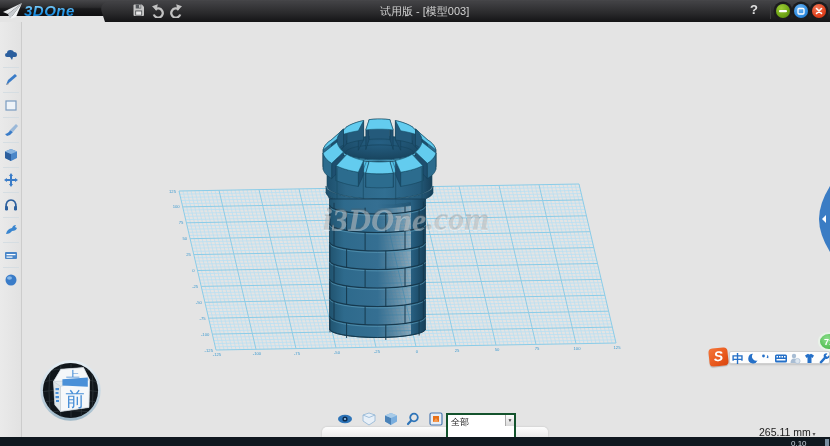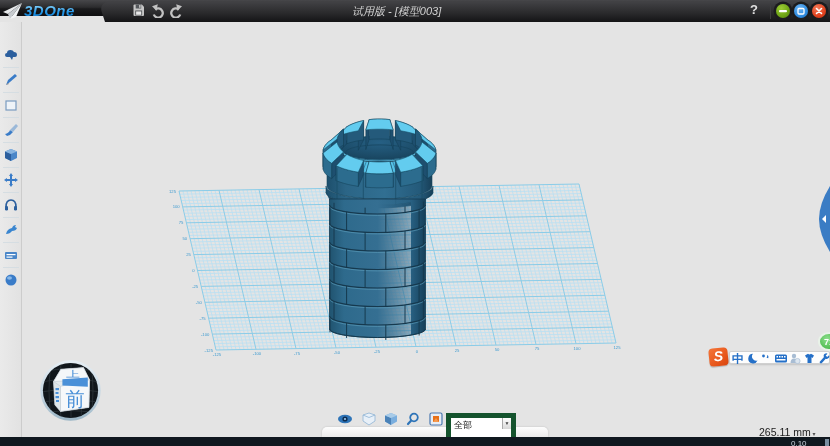--- a/index.html
+++ b/index.html
@@ -6,21 +6,21 @@
 #app { position:relative; width:830px; height:446px; background:#e4e4e4; }
 
 #titlebar { position:absolute; left:0; top:0; width:830px; height:16px;
   background:linear-gradient(#47474a, #2c2c2e 45%, #1a1a1c 55%, #0e0e10); }
 #tb-tab { position:absolute; left:105px; top:2px; width:730px; height:20px;
   background:linear-gradient(#414144, #2a2a2c 55%, #141416);
   border-radius:10px 0 0 0; transform:skewX(18deg); transform-origin:bottom left; }
 #logo-text { position:absolute; left:24px; top:2px; font-size:15px; font-weight:bold; font-style:italic;
   background:linear-gradient(#8fd8ff 15%, #2196e8 60%, #1478c8); -webkit-background-clip:text; background-clip:text; color:transparent;
   letter-spacing:0.5px; }
-#tb-title { position:absolute; left:352px; top:4px; font-size:11px; color:#d2d2d2;font-style:italic; }
+#tb-title { position:absolute; left:380px; top:4px; font-size:11px; color:#d2d2d2; }
 #tb-q { position:absolute; left:750px; top:2px; font-size:13px; font-weight:bold; color:#e0e0e0; }
 #tb-sep { position:absolute; left:770px; top:3px; width:1px; height:16px; background:#3c3c3e; }
 .wbtn { position:absolute; top:4px; width:14px; height:14px; border-radius:50%;
   color:#fff; text-align:center; box-shadow:0 0 0 2.5px #1c1c1e; }
 
 #sidebar { position:absolute; left:0; top:22px; width:22px; height:415px;
   background:linear-gradient(90deg,#eaeaea,#e2e2e2); border-right:1px solid #cccccc; }
 .sep { position:absolute; left:3px; width:16px; height:1px; background:#d5dde2; }
 .sicon { position:absolute; left:4px; width:14px; height:14px; }
 
@@ -28,21 +28,21 @@
 #watermark { position:absolute; left:323px; top:201px; width:270px; font-family:"Liberation Serif",serif;
   font-style:italic; font-weight:bold; font-size:32px; letter-spacing:0px; color:rgba(126,126,126,0.20);
   text-shadow:0 1px 0 rgba(255,255,255,0.38), 0 -1px 0 rgba(90,90,90,0.15); }
 
 #rtab { position:absolute; left:819px; top:186px; }
 
 #btoolpanel { position:absolute; left:322px; top:427px; width:226px; height:10px;
   background:linear-gradient(#fdfdfd,#ebebeb); border-radius:5px 5px 0 0; box-shadow:0 0 2px rgba(0,0,0,0.18); }
 #statusbar { position:absolute; left:0; top:437px; width:830px; height:17px; background:#10181f; overflow:hidden; }
 #mmlabel { position:absolute; left:759px; top:426px; font-size:10.5px; color:#1c1c1c; }
-#dd { position:absolute; left:446px; top:413px; width:70px; height:30px; background:#fff; border:5px solid #14532d; font-size:9px; color:#222; }
+#dd { position:absolute; left:446px; top:413px; width:70px; height:30px; background:#fff; border:2px solid #14532d; font-size:9px; color:#222; }
 #dd span { position:absolute; left:3px; top:1px; }
 #ddbtn { position:absolute; right:0; top:0; width:9px; height:11px; background:linear-gradient(#fefefe,#d8d8d8); border-left:1px solid #aaa; font-size:5px; color:#444; text-align:center; line-height:11px; }
 
 #sogou { position:absolute; left:729px; top:351px; width:101px; height:13px; background:#fdfdfd; border:1px solid #d0d0d0; border-radius:2px; box-shadow:0 1px 2px rgba(0,0,0,0.15); }
 #slogo { position:absolute; left:709px; top:348px; width:19px; height:18px; background:linear-gradient(145deg,#f4763a,#e8581c 60%,#d84510);
   border-radius:4px; transform:rotate(-6deg); color:#fff; font-weight:bold; font-size:14px; text-align:center; line-height:17px;
   box-shadow:0 1px 1px rgba(0,0,0,0.25); font-style:italic; }
 #gbadge { position:absolute; left:818px; top:332px; width:22px; height:19px; border-radius:50%;
   background:radial-gradient(circle at 40% 35%, #8fe08f, #52bd52 65%, #3da43d); border:2px solid #e8f2e8;
   color:#fff; font-size:9px; font-weight:bold; text-align:left; line-height:16px; padding-left:4px; }
@@ -219,20 +219,21 @@
 <line x1="365.1" y1="306.2" x2="365.1" y2="324.7" stroke="#16394e" stroke-width="1.0"></line>
 <line x1="405.0" y1="304.9" x2="405.0" y2="323.4" stroke="#16394e" stroke-width="1.0"></line>
 <line x1="423.4" y1="300.1" x2="423.4" y2="318.6" stroke="#16394e" stroke-width="1.0"></line>
 <line x1="330.0" y1="317.3" x2="330.0" y2="332.3" stroke="#16394e" stroke-width="1.0"></line>
 <line x1="346.6" y1="322.9" x2="346.6" y2="337.9" stroke="#16394e" stroke-width="1.0"></line>
 <line x1="385.8" y1="324.9" x2="385.8" y2="339.9" stroke="#16394e" stroke-width="1.0"></line>
 <line x1="419.1" y1="320.5" x2="419.1" y2="335.5" stroke="#16394e" stroke-width="1.0"></line>
 <path d="M 329.5 329.0 A 48.0 8.5 0 0 0 425.5 329.0" fill="none" stroke="#143a50" stroke-width="1.0"></path>
 </svg>
 
+<div id="watermark">i3DOne.com</div>
 
 <svg id="rtab" width="11" height="66" viewBox="0 0 11 66">
  <path d="M11 0 Q0 18 0 33 Q0 48 11 66 Z" fill="#3a7cc4"></path>
  <path d="M7 29 L3 33 L7 37 Z" fill="#fff"></path>
 </svg>
 
 <div id="titlebar">
  <div id="tb-tab"></div>
  <svg style="position:absolute;left:2px;top:2px" width="21" height="18" viewBox="0 0 21 18">
    <path d="M20 1 L1 10 L6 12 Z" fill="#e8eaec"></path>

